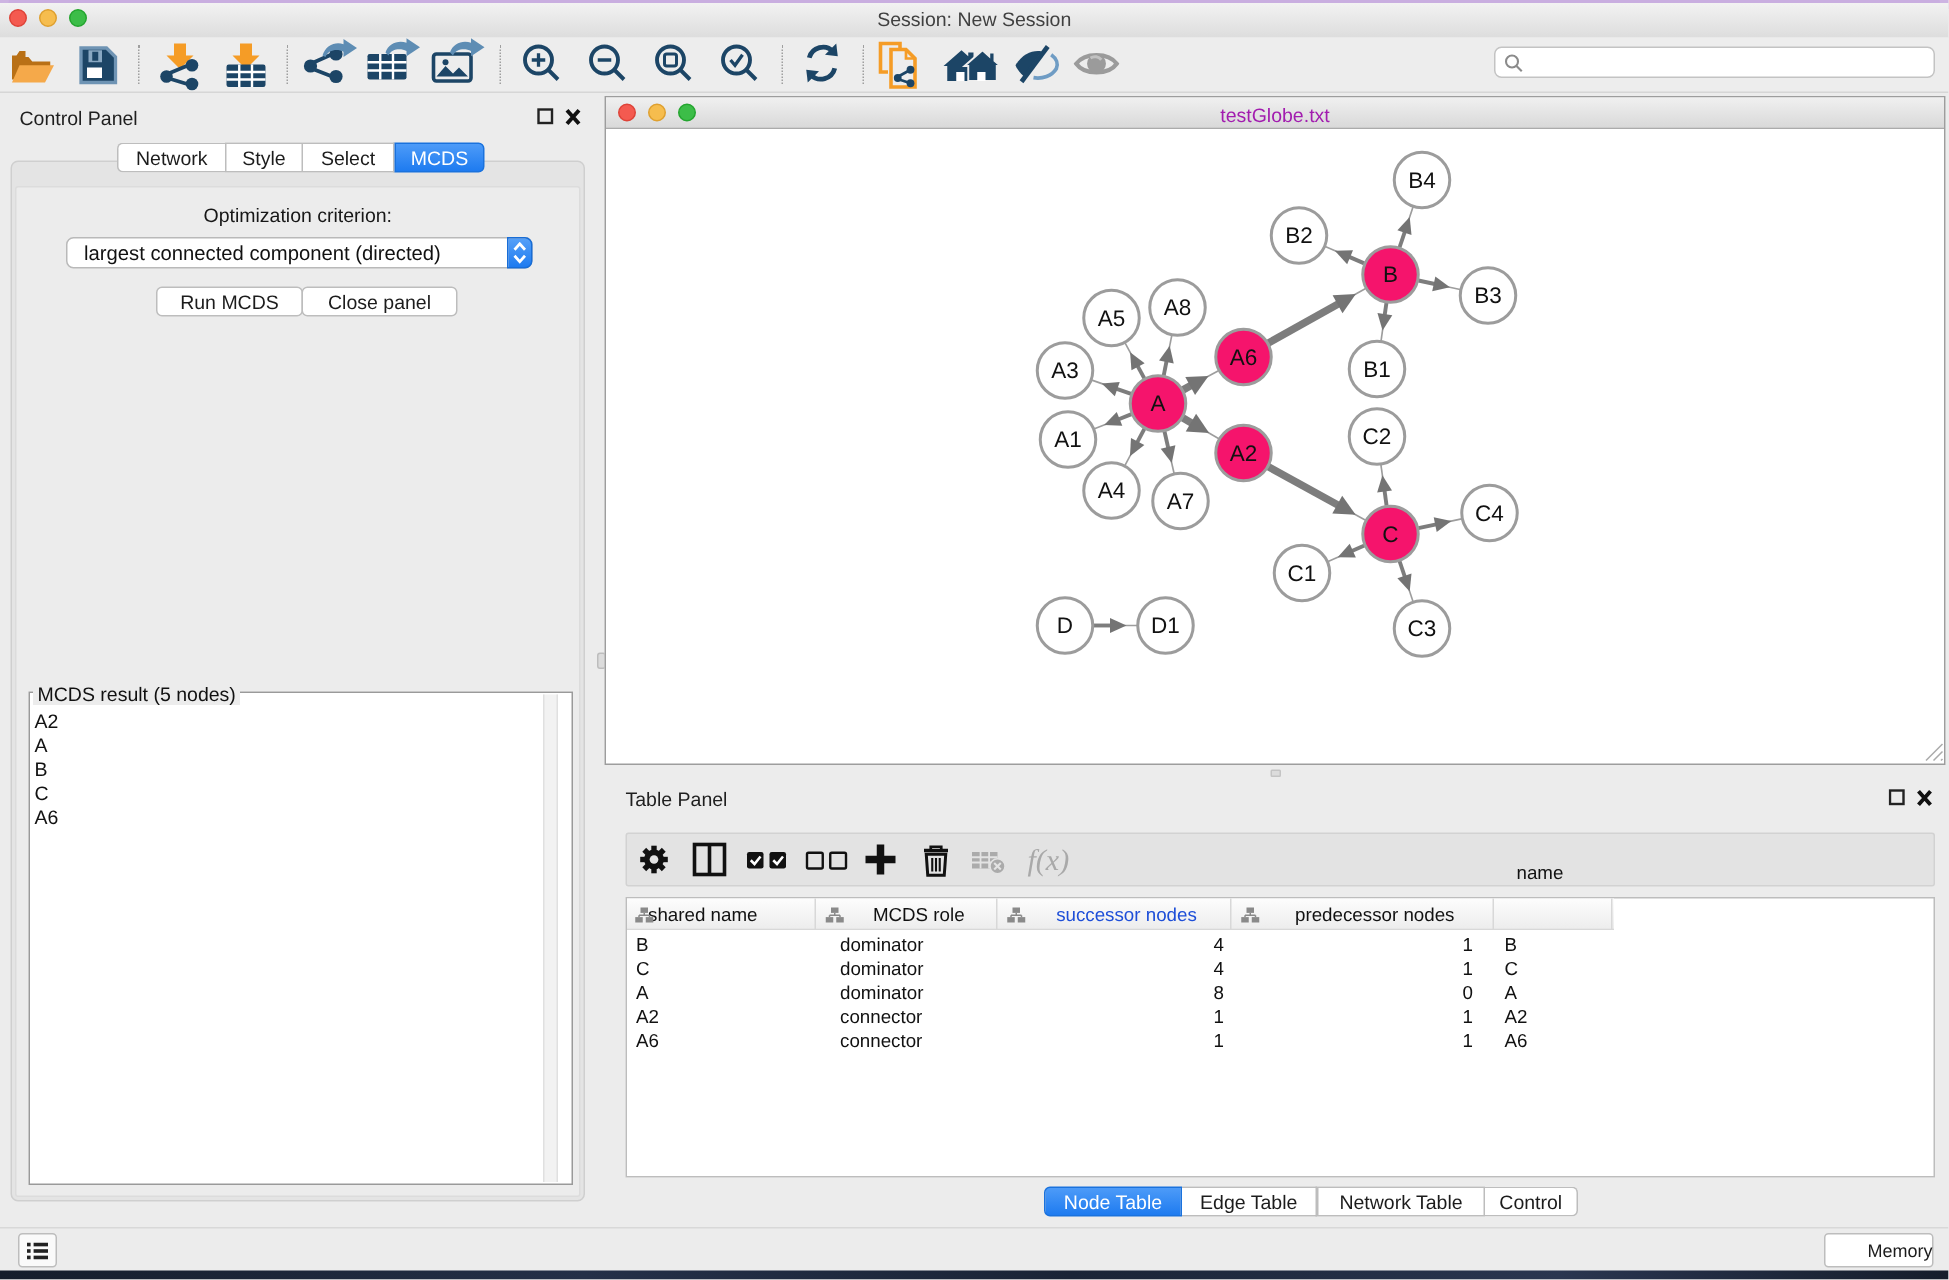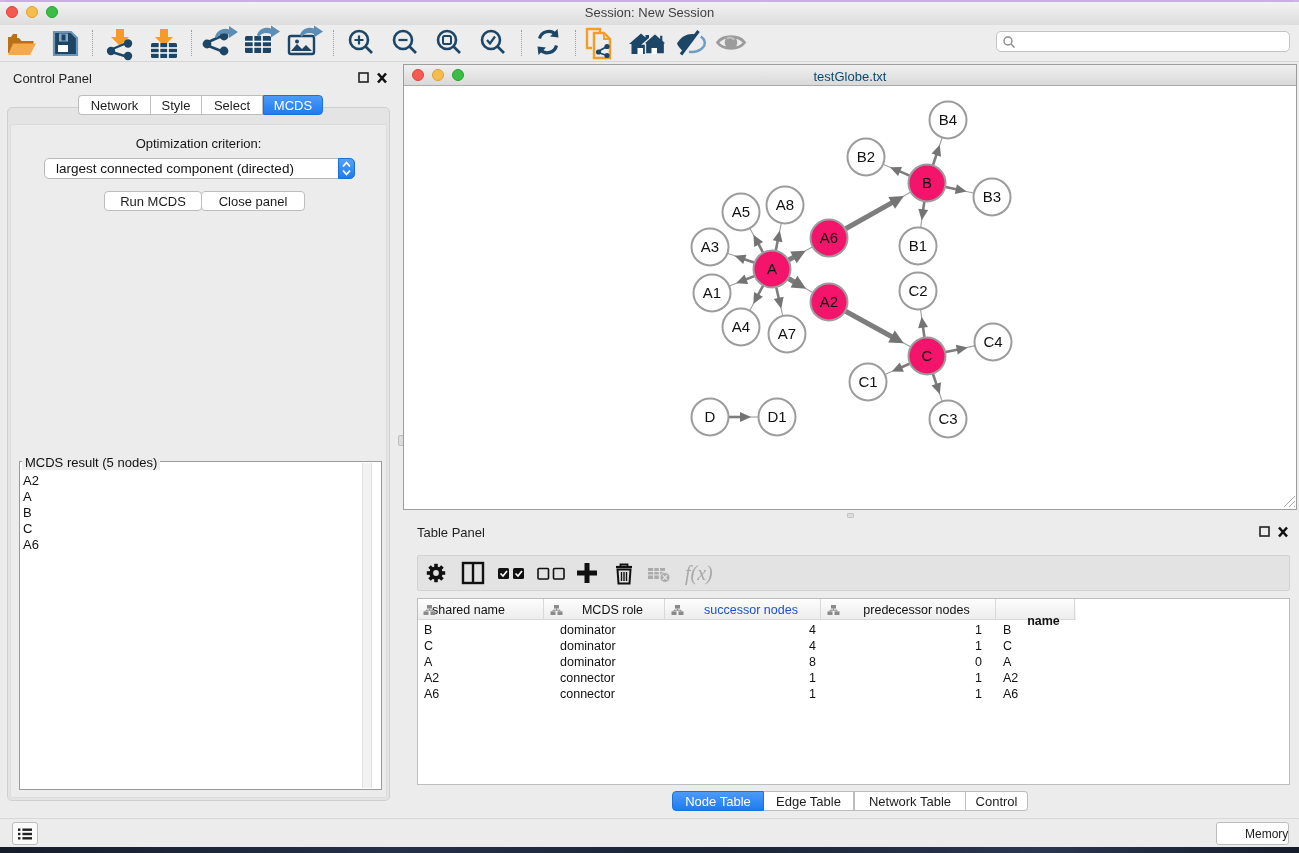--- a/index.html
+++ b/index.html
@@ -167,21 +167,21 @@
 <div class="abs" style="left:23px;top:473px;font-size:13px;color:#111;line-height:16px;">A2<br>A<br>B<br>C<br>A6</div>
 
 <div class="abs" style="left:391px;top:62px;width:12px;height:756px;background:#ececec;"></div>
 <div class="abs" style="left:398px;top:435px;width:6px;height:11px;background:#dcdcdc;border:1px solid #bdbdbd;border-radius:2px;"></div>
 
 <div class="abs" style="left:403px;top:64px;width:894px;height:446px;background:#fff;border:1px solid #9d9d9d;"></div>
 <div class="abs" style="left:404px;top:65px;width:892px;height:21px;background:linear-gradient(#f0f0f0,#d9d9d9);border-bottom:1px solid #ababab;"></div>
 <div class="abs" style="left:412px;top:69px;width:12px;height:12px;border-radius:50%;background:#f45a50;border:1px solid #de4338;"></div>
 <div class="abs" style="left:432px;top:69px;width:12px;height:12px;border-radius:50%;background:#f6bd4e;border:1px solid #dfa02f;"></div>
 <div class="abs" style="left:452px;top:69px;width:12px;height:12px;border-radius:50%;background:#3cbd48;border:1px solid #24a52f;"></div>
-<div class="abs" style="left:404px;top:69px;width:892px;text-align:center;font-size:13px;color:#0c4a6e;">testGlobe.txt</div>
+<div class="abs" style="left:404px;top:69px;width:892px;text-align:center;font-size:13px;color:#a21caf;">testGlobe.txt</div>
 <svg class="abs" style="left:1283px;top:495px;" width="13" height="13" viewBox="0 0 13 13">
  <path d="M12 1 L1 12 M12 6 L6 12 M12 11 L11 12" stroke="#aaa" stroke-width="1"></path>
 </svg>
 <svg class="abs" style="left:404px;top:86px;" width="893" height="422" viewBox="0 0 893 422">
     <line x1="358.9" y1="166.3" x2="346.1" y2="142.7" stroke="#9d9d9d" stroke-width="1.1"></line>
     <line x1="358.9" y1="166.3" x2="354.0" y2="157.2" stroke="#7d7d7d" stroke-width="2.6"></line>
     <polygon points="349.4,148.8 359.1,156.1 350.3,160.9" fill="#747474"></polygon>
     <line x1="371.8" y1="164.4" x2="377.2" y2="137.6" stroke="#9d9d9d" stroke-width="1.1"></line>
     <line x1="371.8" y1="164.4" x2="373.9" y2="153.8" stroke="#7d7d7d" stroke-width="2.6"></line>
     <polygon points="375.8,144.5 378.5,156.3 368.7,154.3" fill="#747474"></polygon>
@@ -363,21 +363,21 @@
 </svg>
 <div class="abs" style="left:822px;top:599px;width:174px;height:21px;border-right:1px solid #d8d8d8;"></div>
 <div class="abs" style="left:836px;top:603px;width:161px;text-align:center;font-size:12.5px;color:#111;">predecessor nodes</div>
 <svg class="abs" style="left:827px;top:604px;" width="13" height="12" viewBox="0 0 13 12">
  <rect x="4" y="1" width="5" height="3.6" fill="#8a8a8a"></rect>
  <rect x="0.5" y="7.4" width="5" height="3.6" fill="#8a8a8a"></rect>
  <rect x="7.5" y="7.4" width="5" height="3.6" fill="#8a8a8a"></rect>
  <path d="M6.5 4.6 v1.6 M3 6.2 h7 M3 6.2 v1.2 M10 6.2 v1.2" stroke="#8a8a8a" stroke-width="1" fill="none"></path>
 </svg>
 <div class="abs" style="left:997px;top:599px;width:78px;height:21px;border-right:1px solid #d8d8d8;"></div>
-<div class="abs" style="left:1011px;top:614px;width:65px;text-align:center;font-size:12.5px;color:#111;font-weight:bold;">name</div>
+<div class="abs" style="left:1011px;top:575px;width:65px;text-align:left;font-size:12.5px;color:#111;">name</div>
 <div class="abs" style="left:424px;top:623px;font-size:12.5px;color:#111;">B</div>
 <div class="abs" style="left:560px;top:623px;font-size:12.5px;color:#111;">dominator</div>
 <div class="abs" style="left:716px;top:623px;width:100px;text-align:right;font-size:12.5px;color:#111;">4</div>
 <div class="abs" style="left:882px;top:623px;width:100px;text-align:right;font-size:12.5px;color:#111;">1</div>
 <div class="abs" style="left:1003px;top:623px;font-size:12.5px;color:#111;">B</div>
 <div class="abs" style="left:424px;top:639px;font-size:12.5px;color:#111;">C</div>
 <div class="abs" style="left:560px;top:639px;font-size:12.5px;color:#111;">dominator</div>
 <div class="abs" style="left:716px;top:639px;width:100px;text-align:right;font-size:12.5px;color:#111;">4</div>
 <div class="abs" style="left:882px;top:639px;width:100px;text-align:right;font-size:12.5px;color:#111;">1</div>
 <div class="abs" style="left:1003px;top:639px;font-size:12.5px;color:#111;">C</div>
@@ -389,21 +389,21 @@
 <div class="abs" style="left:424px;top:671px;font-size:12.5px;color:#111;">A2</div>
 <div class="abs" style="left:560px;top:671px;font-size:12.5px;color:#111;">connector</div>
 <div class="abs" style="left:716px;top:671px;width:100px;text-align:right;font-size:12.5px;color:#111;">1</div>
 <div class="abs" style="left:882px;top:671px;width:100px;text-align:right;font-size:12.5px;color:#111;">1</div>
 <div class="abs" style="left:1003px;top:671px;font-size:12.5px;color:#111;">A2</div>
 <div class="abs" style="left:424px;top:687px;font-size:12.5px;color:#111;">A6</div>
 <div class="abs" style="left:560px;top:687px;font-size:12.5px;color:#111;">connector</div>
 <div class="abs" style="left:716px;top:687px;width:100px;text-align:right;font-size:12.5px;color:#111;">1</div>
 <div class="abs" style="left:882px;top:687px;width:100px;text-align:right;font-size:12.5px;color:#111;">1</div>
 <div class="abs" style="left:1003px;top:687px;font-size:12.5px;color:#111;">A6</div>
-<div class="abs" style="left:672px;top:791px;width:356px;height:20px;display:flex;font-size:13px;">
+<div class="abs" style="left:696px;top:791px;width:356px;height:20px;display:flex;font-size:13px;">
  <div class="btn" style="flex:0 0 92px;border-radius:4px 0 0 4px;border:1px solid #1a72dd;background:linear-gradient(#4d9bf8,#1e7bf0);color:#fff;">Node Table</div>
  <div class="btn" style="flex:0 0 90px;border-radius:0;border-left:none;">Edge Table</div>
  <div class="btn" style="flex:0 0 112px;border-radius:0;">Network Table</div>
  <div class="btn" style="flex:0 0 62px;border-radius:0 4px 4px 0;border-left:none;">Control</div>
 </div>
 
 <div class="abs" style="left:0;top:818px;width:1299px;height:29px;background:#ececec;border-top:1px solid #d8d8d8;"></div>
 <div class="abs btn" style="left:12px;top:822px;width:26px;height:23px;border-radius:3px;background:#fafafa;">
 <svg width="14" height="12" viewBox="0 0 14 12">
  <g fill="#222">

